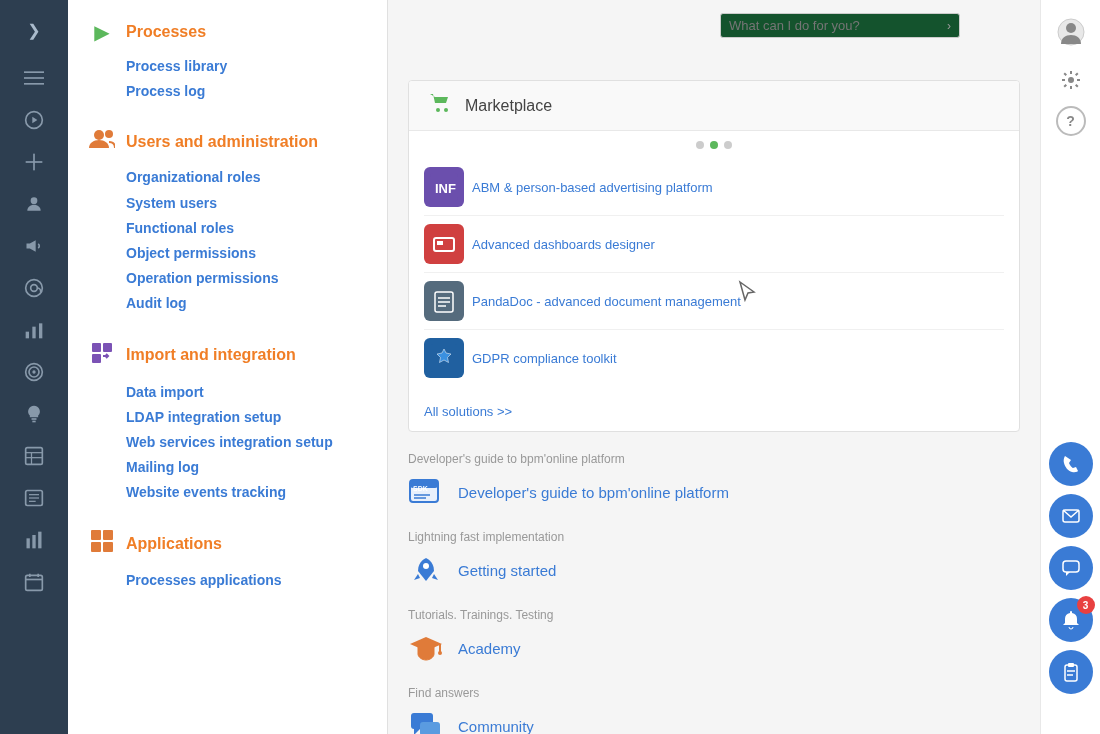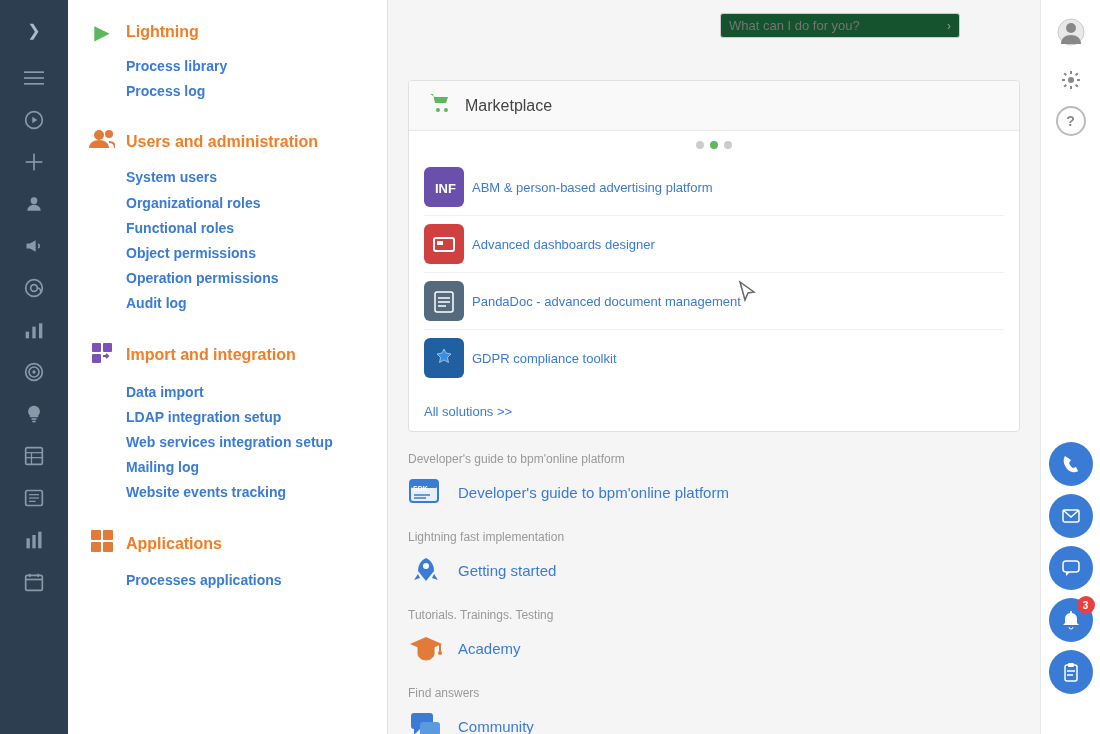--- a/index.html
+++ b/index.html
@@ -425,43 +425,43 @@
         <line x1="17" y1="2" x2="17" y2="6" stroke="currentColor" stroke-width="2"></line>
       </svg>
   </div>
 </div>
 
 <div class="nav-panel">
 
   <div class="nav-section">
     <div class="nav-section-header">
       <span class="nav-section-icon icon-processes">▶</span>
-      <span class="nav-section-title">Lightning</span>
+      <span class="nav-section-title">Processes</span>
     </div>
     <div class="nav-links">
       <a class="nav-link">Process library</a>
       <a class="nav-link">Process log</a>
     </div>
   </div>
 
   <div class="nav-section">
     <div class="nav-section-header">
       <span class="nav-section-icon" style="color:#e07b39;">
         <svg width="26" height="22" viewBox="0 0 26 22" fill="#e07b39">
           <circle cx="10" cy="7" r="5"></circle>
           <path d="M0 20c0-5 4.5-8 10-8s10 3 10 8"></path>
           <circle cx="20" cy="6" r="4" fill="#e07b39"></circle>
           <path d="M20 14c3.5 0 6 2 6 6" stroke="#e07b39" stroke-width="2" fill="none"></path>
         </svg>
       </span>
       <span class="nav-section-title">Users and administration</span>
     </div>
     <div class="nav-links">
+      <a class="nav-link">Organizational roles</a>
       <a class="nav-link">System users</a>
-      <a class="nav-link">Organizational roles</a>
       <a class="nav-link">Functional roles</a>
       <a class="nav-link">Object permissions</a>
       <a class="nav-link">Operation permissions</a>
       <a class="nav-link">Audit log</a>
     </div>
   </div>
 
   <div class="nav-section">
     <div class="nav-section-header">
       <span class="nav-section-icon" style="color:#7b52b5;">

